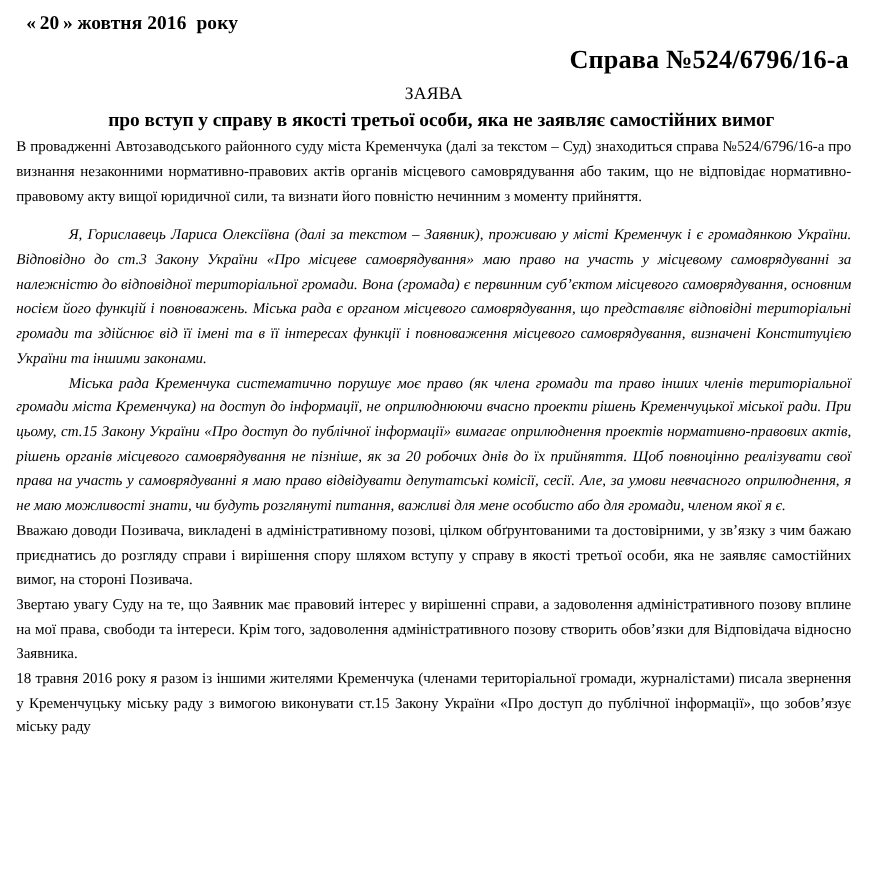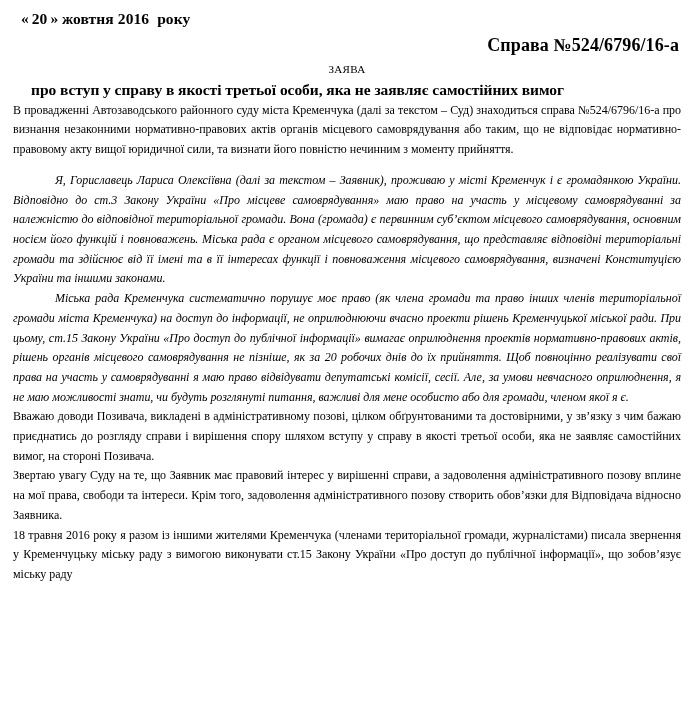--- a/index.html
+++ b/index.html
@@ -39,39 +39,40 @@
     font-size: 15.5px;
     font-weight: bold;
     line-height: 1.25;
     padding-left: 8px;
     padding-top: 9px;
     letter-spacing: 0.1px;
     white-space: pre;
   }
 
   .header-case {
-    font-size: 18px;
+    font-size: 21px;
     font-weight: bold;
     text-align: right;
     line-height: 1.25;
     padding-top: 6px;
     padding-right: 2px;
     letter-spacing: 0.1px;
   }
 
   .doc-title {
     text-align: center;
-    font-size: 11px;
+    font-size: 14px;
     font-weight: normal;
     line-height: 1.25;
     padding-top: 6px;
     letter-spacing: 0.3px;
   }
 
   .doc-subtitle {
+    text-align: center;
     font-size: 15.5px;
     font-weight: bold;
     line-height: 1.3;
     padding-top: 3px;
     padding-left: 18px;
     padding-right: 6px;
     letter-spacing: -0.05px;
   }
 
   

